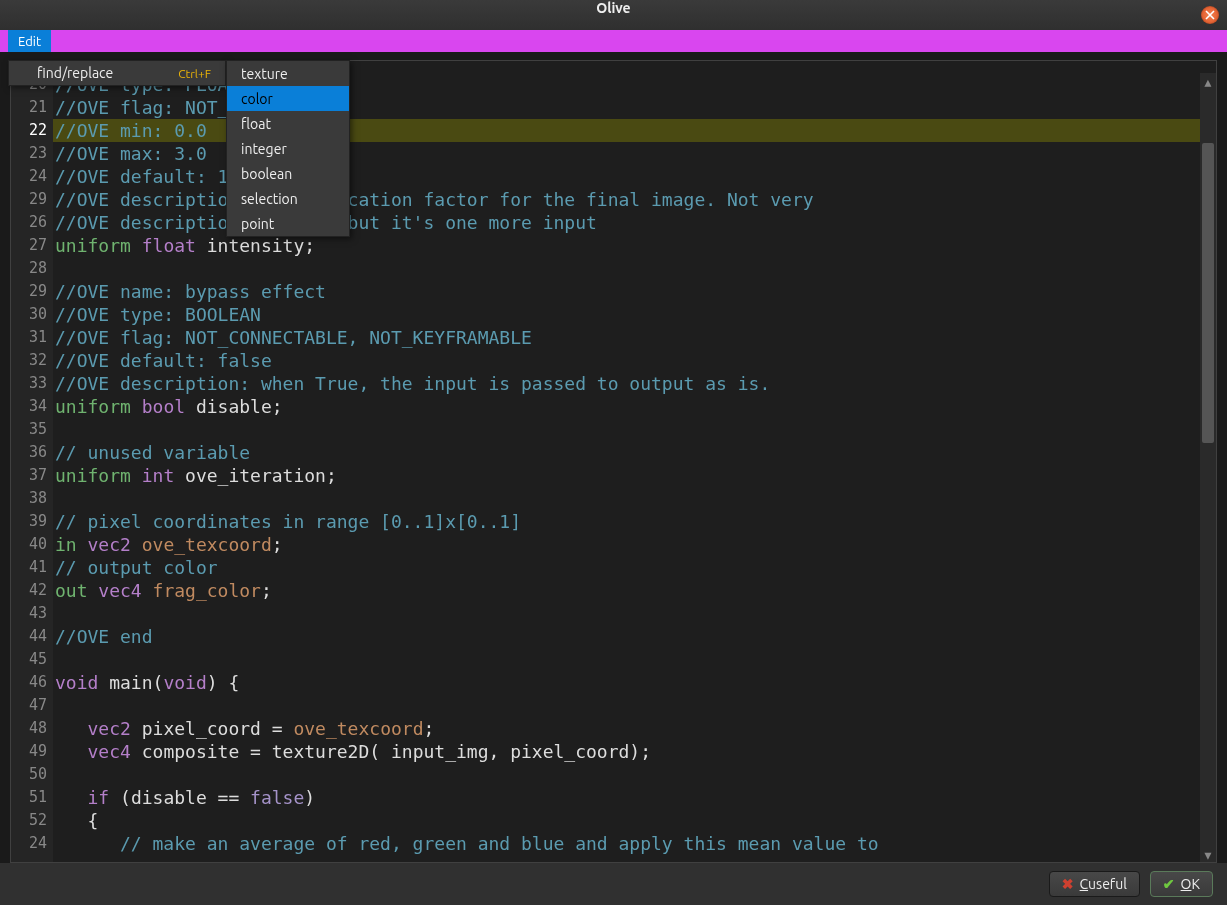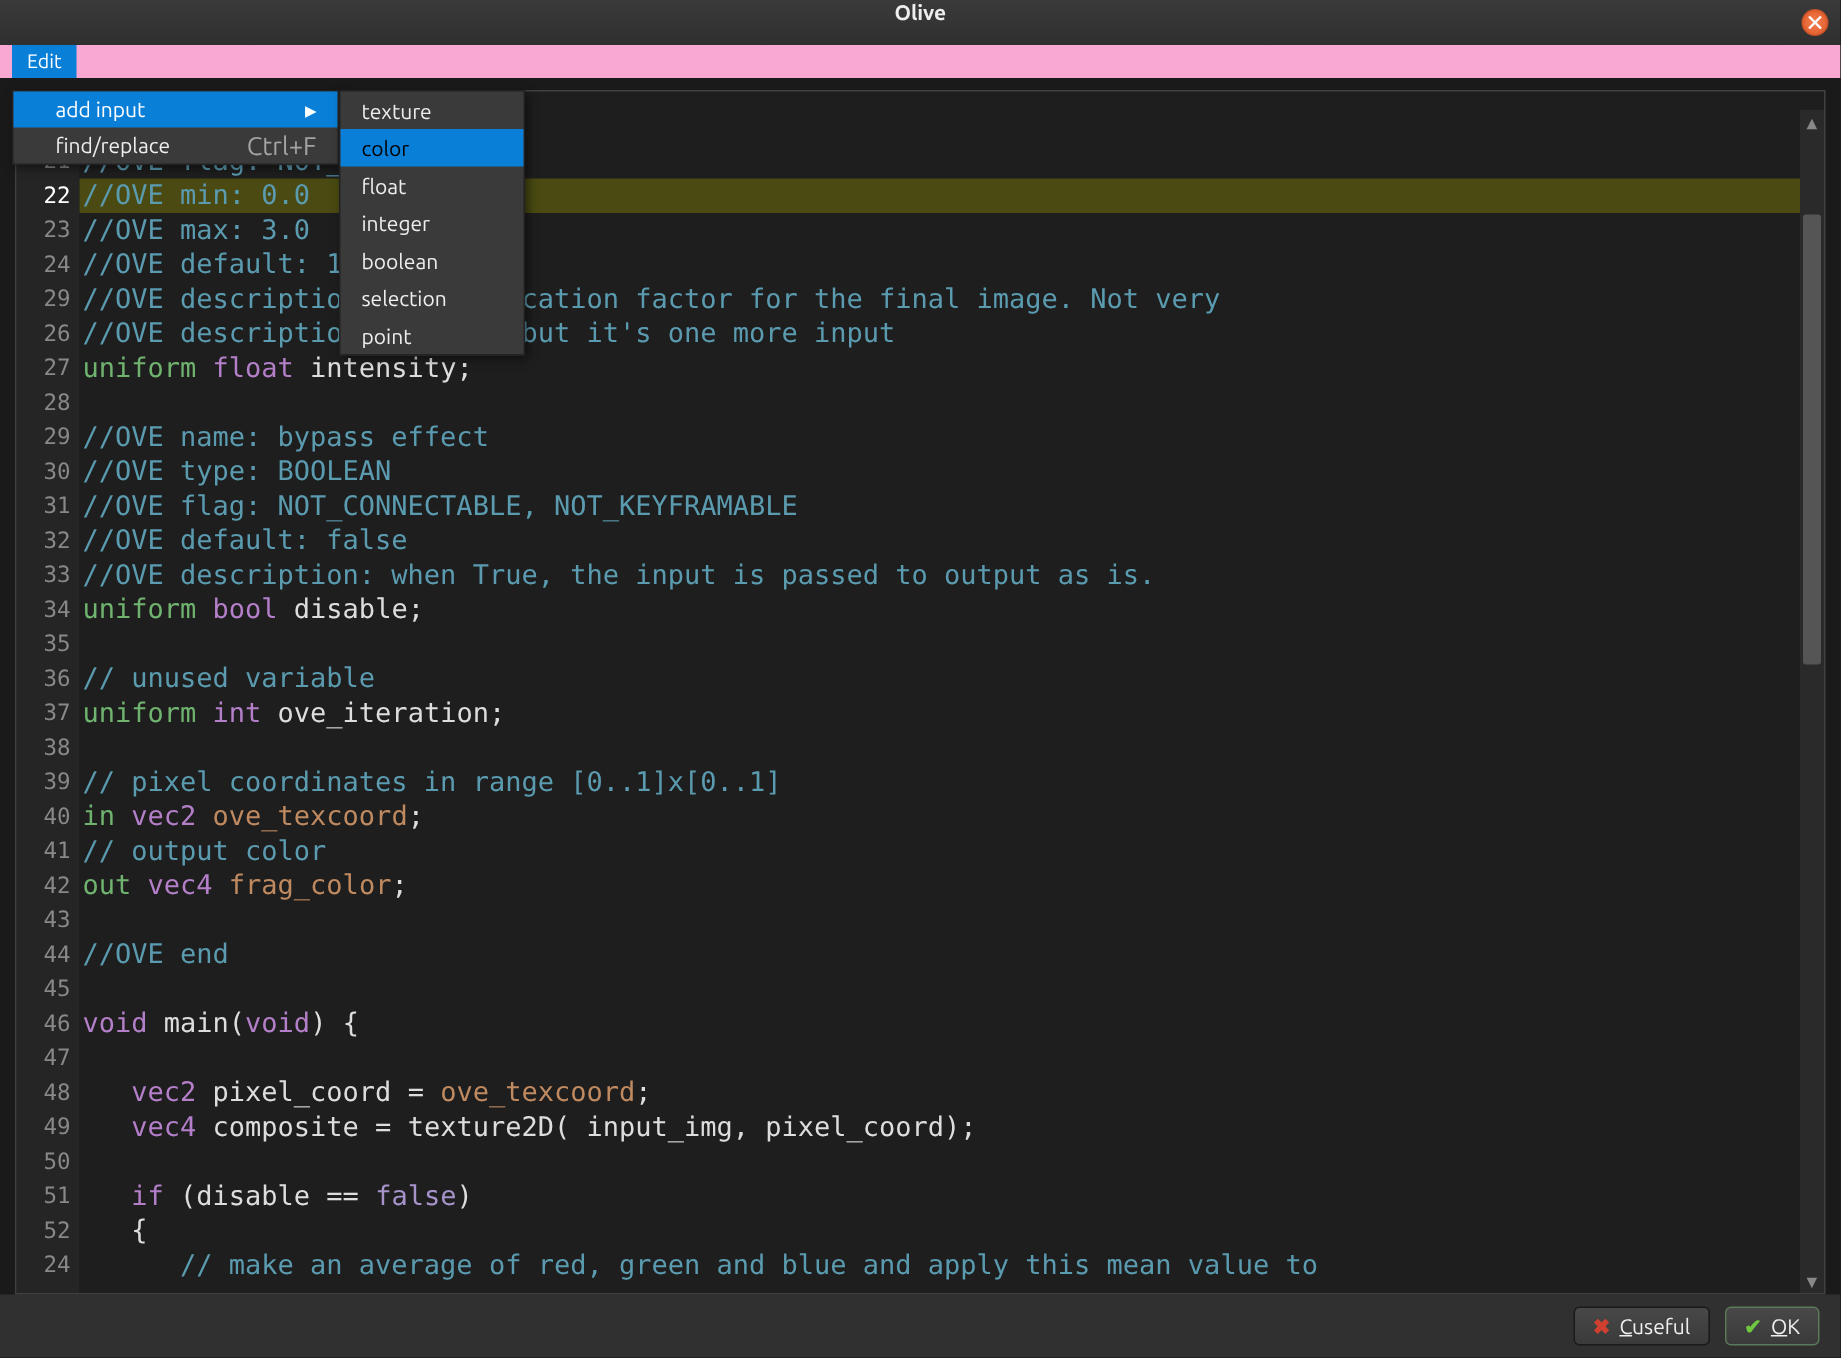--- a/index.html
+++ b/index.html
@@ -1,26 +1,26 @@
 <!DOCTYPE html>
 <html><head>
 <meta charset="utf-8">
 <style>
 * { margin:0; padding:0; box-sizing:border-box; }
 body { background:#1a1a1a; font-family:Ubuntu,"Segoe UI",sans-serif; font-size:13px; color:#ddd; width:1227px; height:905px; position:relative; overflow:hidden; }
 .titlebar { height:30px; background:linear-gradient(#3a3a3a,#2f2f2f); display:flex; align-items:flex-start; justify-content:center; position:relative; }
 .titlebar-title { color:#eee; font-weight:bold; font-size:14px; }
 .close-btn { position:absolute; right:8px; top:6px; width:18px; height:18px; border-radius:50%; background:radial-gradient(#f08050,#e05020); display:flex; align-items:center; justify-content:center; color:#fff; font-size:10px; cursor:pointer; box-shadow:inset 0 0 2px rgba(0,0,0,0.4); }
-.menubar { height:22px; background:#f9a8d4; display:flex; align-items:stretch; padding-left:8px; }
+.menubar { height:22px; background:#d946ef; display:flex; align-items:stretch; padding-left:8px; }
 .menubar-item { padding:2px 10px; color:#ddd; cursor:pointer; display:flex; align-items:center; }
 .menubar-item.active { background:#0a7fd8; color:#fff; }
 .dropdown { position:absolute; top:60px; left:8px; width:218px; background:#3a3a3a; border:1px solid #222; box-shadow:2px 2px 6px rgba(0,0,0,0.5); z-index:10; }
 .dropdown-item { height:24px; display:flex; align-items:center; padding:0 14px 0 28px; color:#eee; cursor:pointer; font-size:14px; }
 .dropdown-item.highlight { background:#0a7fd8; color:#fff; }
-.dropdown-item .shortcut { margin-left:auto; color:#a3a3a3; font-size:17px; }
+.dropdown-item .shortcut { margin-left:auto; color:#eab308; font-size:12px; }
 .dropdown-item .arrow { margin-left:auto; font-size:10px; }
 .submenu { position:absolute; top:60px; left:226px; width:124px; background:#3a3a3a; border:1px solid #222; box-shadow:2px 2px 6px rgba(0,0,0,0.5); z-index:11; }
 .submenu-item { height:25px; display:flex; align-items:center; padding:0 14px; color:#eee; cursor:pointer; font-size:14px; }
 .submenu-item.highlight { background:#0a7fd8; color:#000000; }
 .editor-wrap { position:absolute; top:60px; left:10px; right:10px; bottom:42px; border:1px solid #404040; background:#1e1e1e; }
 .editor { position:absolute; top:12px; left:0; right:0; bottom:0; overflow:hidden; display:flex; font-family:"DejaVu Sans Mono",Consolas,monospace; font-size:18px; line-height:23px; }
 .gutter { width:42px; background:#252525; color:#888; text-align:right; padding-right:6px; user-select:none; font-size:15px; }
 .gutter .curline { color:#fff; }
 .gutter div { height:23px; }
 .code { flex:1; background:#1e1e1e; position:relative; white-space:pre; }
@@ -99,24 +99,20 @@
     <div class="code" id="code"><div class="code-line"><span class="c-comment">//OVE type: FLOAT</span></div><div class="code-line"><span class="c-comment">//OVE flag: NOT_</span></div><div class="code-line hl"><span class="c-comment">//OVE min: 0.0</span></div><div class="code-line"><span class="c-comment">//OVE max: 3.0</span></div><div class="code-line"><span class="c-comment">//OVE default: 1</span></div><div class="code-line"><span class="c-comment">//OVE descriptio        plication factor for the final image. Not very</span></div><div class="code-line"><span class="c-comment">//OVE description: useful, but it's one more input</span></div><div class="code-line"><span class="c-kw">uniform </span><span class="c-type">float</span><span> intensity;</span></div><div class="code-line">&nbsp;</div><div class="code-line"><span class="c-comment">//OVE name: bypass effect</span></div><div class="code-line"><span class="c-comment">//OVE type: BOOLEAN</span></div><div class="code-line"><span class="c-comment">//OVE flag: NOT_CONNECTABLE, NOT_KEYFRAMABLE</span></div><div class="code-line"><span class="c-comment">//OVE default: false</span></div><div class="code-line"><span class="c-comment">//OVE description: when True, the input is passed to output as is.</span></div><div class="code-line"><span class="c-kw">uniform </span><span class="c-type">bool</span><span> disable;</span></div><div class="code-line">&nbsp;</div><div class="code-line"><span class="c-comment">// unused variable</span></div><div class="code-line"><span class="c-kw">uniform </span><span class="c-type">int</span><span> ove_iteration;</span></div><div class="code-line">&nbsp;</div><div class="code-line"><span class="c-comment">// pixel coordinates in range [0..1]x[0..1]</span></div><div class="code-line"><span class="c-kw">in </span><span class="c-type">vec2</span><span class="c-ident"> ove_texcoord</span><span>;</span></div><div class="code-line"><span class="c-comment">// output color</span></div><div class="code-line"><span class="c-kw">out </span><span class="c-type">vec4</span><span class="c-ident"> frag_color</span><span>;</span></div><div class="code-line">&nbsp;</div><div class="code-line"><span class="c-comment">//OVE end</span></div><div class="code-line">&nbsp;</div><div class="code-line"><span class="c-type">void</span><span> main(</span><span class="c-type">void</span><span>) {</span></div><div class="code-line">&nbsp;</div><div class="code-line"><span>   </span><span class="c-type">vec2</span><span> pixel_coord = </span><span class="c-ident">ove_texcoord</span><span>;</span></div><div class="code-line"><span>   </span><span class="c-type">vec4</span><span> composite = texture2D( input_img, pixel_coord);</span></div><div class="code-line">&nbsp;</div><div class="code-line"><span>   </span><span class="c-type">if</span><span> (disable == </span><span class="c-const">false</span><span>)</span></div><div class="code-line">   {</div><div class="code-line"><span class="c-comment">      // make an average of red, green and blue and apply this mean value to</span></div></div>
     <div class="scrollbar">
       <div class="scrollbar-up">▴</div>
       <div class="scrollbar-thumb"></div>
       <div class="scrollbar-down">▾</div>
     </div>
   </div>
 </div>
 
 <div class="dropdown">
-  <div class="dropdown-item highlight">
-    <span>add input</span>
-    <span class="arrow">▶</span>
-  </div>
   <div class="dropdown-item">
     <span>find/replace</span>
     <span class="shortcut">Ctrl+F</span>
   </div>
 </div>
 
 <div class="submenu">
   <div class="submenu-item">texture</div>
   <div class="submenu-item highlight">color</div>
   <div class="submenu-item">float</div>

